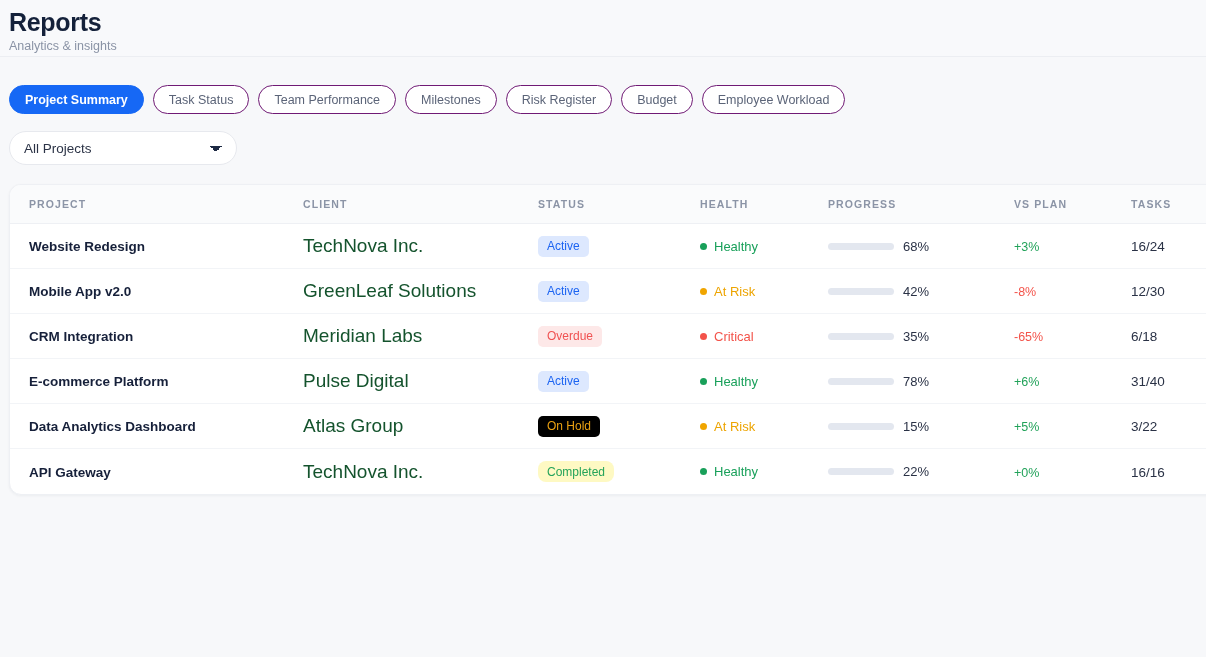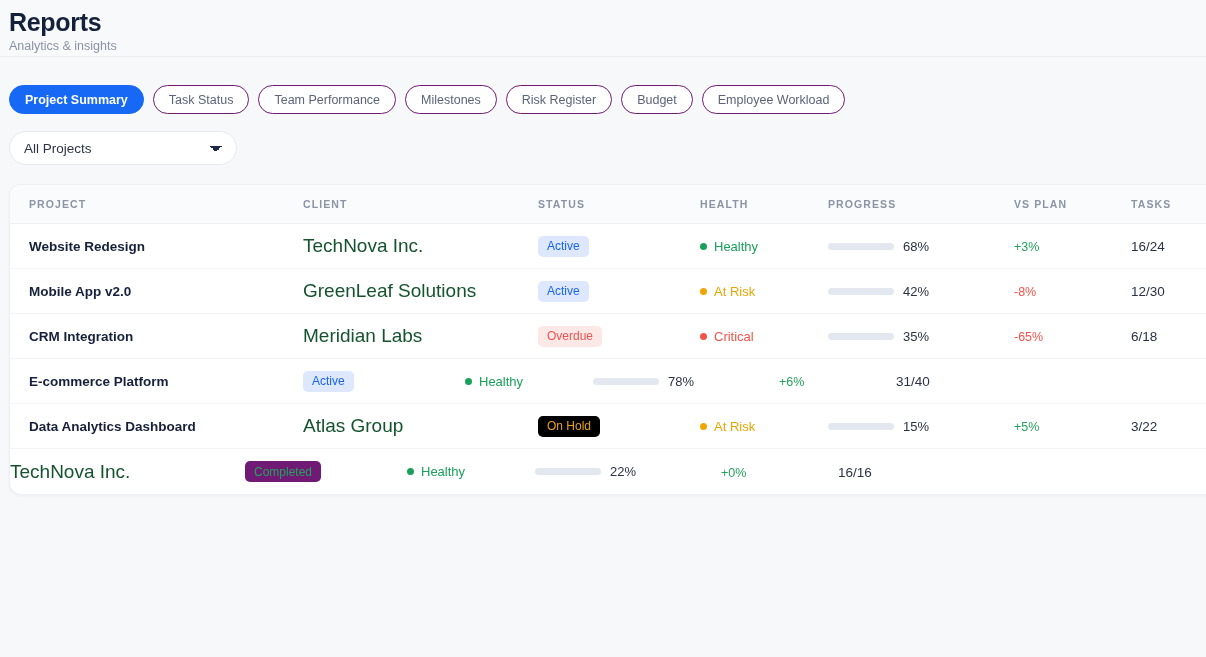--- a/index.html
+++ b/index.html
@@ -121,21 +121,21 @@
   
   .badge {
     display: inline-flex; align-items: center; justify-content: center;
     height: 21px; padding: 0 9px;
     border-radius: 5px;
     font-size: 12px; font-weight: normal;
   }
   .badge.active    { background: #dde8fe; color: #1c64f2; }
   .badge.overdue   { background: #fde8e8; color: #f05252; }
   .badge.onhold    { background: #000000; color: #eaa112; }
-  .badge.completed { background: #701a75; color: #24a35a; }
+  .badge.completed { background: #fef9c3; color: #24a35a; border-radius: 8px; }
 
   
   .health { display: flex; align-items: center; gap: 7px; font-size: 13px; }
   .dot { width: 7px; height: 7px; border-radius: 50%; flex: none; }
   .health.healthy  { color: #19a05a; } .health.healthy  .dot { background: #19a05a; }
   .health.atrisk   { color: #eda400; } .health.atrisk   .dot { background: #f0a500; }
   .health.critical { color: #f3534a; } .health.critical .dot { background: #f3534a; }
 
   
   .progress-wrap { display: flex; align-items: center; gap: 9px; }
@@ -256,20 +256,21 @@
             <span class="progress-wrap">
               <span class="bar-track"><span class="bar-fill" style="width: 35%;"></span></span>
               <span class="pct">35%</span>
             </span>
           </div>
           <div class="cell c-vsplan"><span class="vsplan neg">-65%</span></div>
           <div class="cell c-tasks"><span class="tasks-val">6/18</span></div>
         </div>
         <div class="t-row">
           <div class="cell c-project"><span class="proj-name">E-commerce Platform</span></div>
+          <div class="cell c-client"><span class="client-name">Pulse Digital</span></div>
           <div class="cell c-status"><span class="badge active">Active</span></div>
           <div class="cell c-health">
             <span class="health healthy">
               <span class="dot"></span>
               <span>Healthy</span>
             </span>
           </div>
           <div class="cell c-progress">
             <span class="progress-wrap">
               <span class="bar-track"><span class="bar-fill" style="width: 78%;"></span></span>
@@ -292,20 +293,21 @@
           <div class="cell c-progress">
             <span class="progress-wrap">
               <span class="bar-track"><span class="bar-fill" style="width: 15%;"></span></span>
               <span class="pct">15%</span>
             </span>
           </div>
           <div class="cell c-vsplan"><span class="vsplan pos">+5%</span></div>
           <div class="cell c-tasks"><span class="tasks-val">3/22</span></div>
         </div>
         <div class="t-row">
+          <div class="cell c-project"><span class="proj-name">API Gateway</span></div>
           <div class="cell c-client"><span class="client-name">TechNova Inc.</span></div>
           <div class="cell c-status"><span class="badge completed">Completed</span></div>
           <div class="cell c-health">
             <span class="health healthy">
               <span class="dot"></span>
               <span>Healthy</span>
             </span>
           </div>
           <div class="cell c-progress">
             <span class="progress-wrap">

